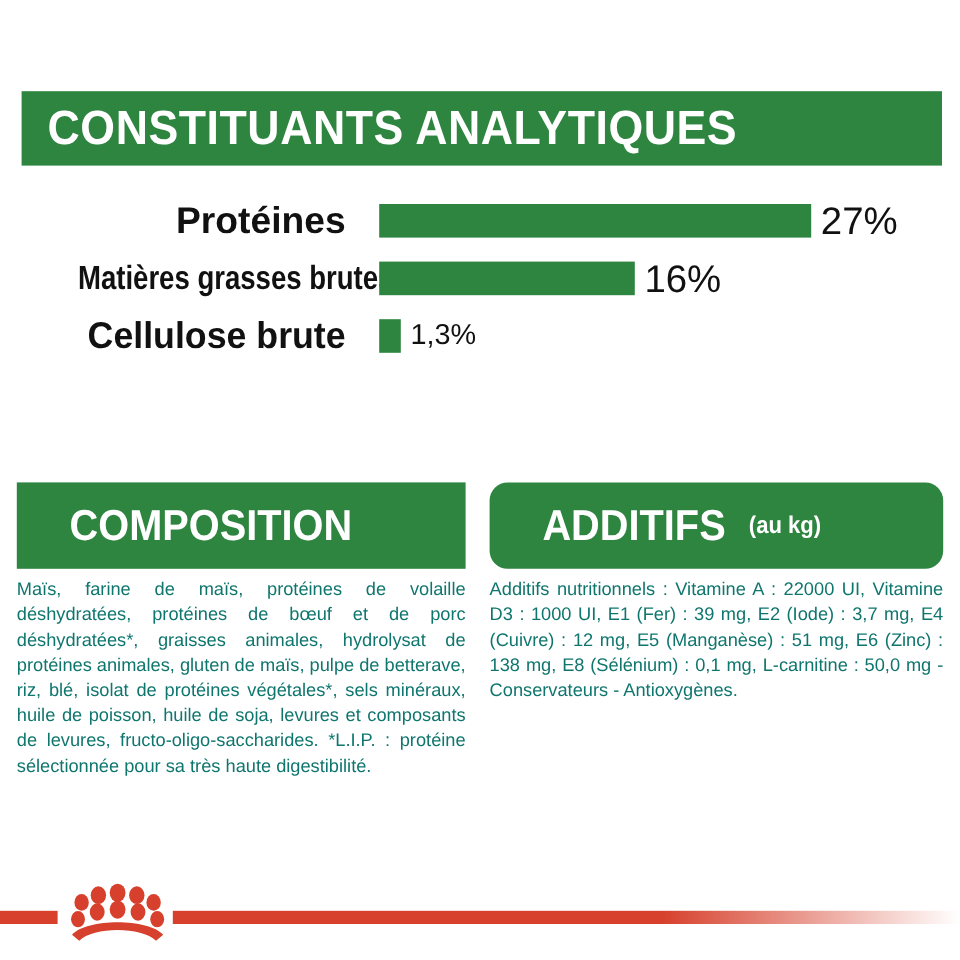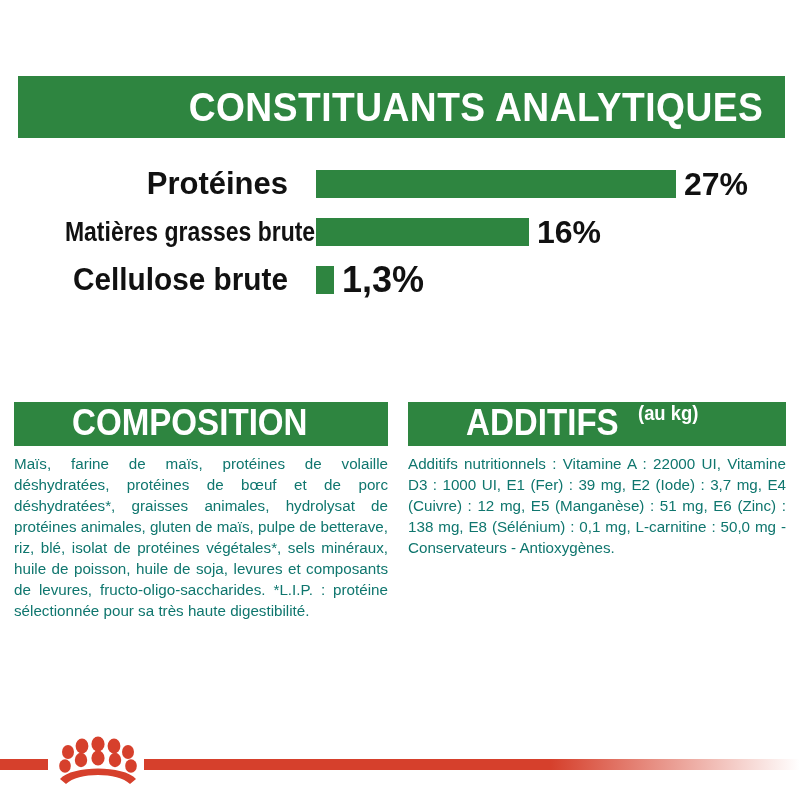--- a/index.html
+++ b/index.html
@@ -19,21 +19,21 @@
   
   .banner {
     position: absolute;
     left: 18px;
     top: 76px;
     width: 767px;
     height: 62px;
     background: #2e8540;
     display: flex;
     align-items: center;
-    justify-content: flex-end;
+    justify-content: flex-start;
   }
   .banner-title {
     color: #ffffff;
     font-family: "Liberation Sans Narrow", "Liberation Sans", sans-serif;
     font-weight: bold;
     font-size: 40px;
     letter-spacing: 0.5px;
     transform: scaleX(0.93);
     white-space: nowrap;
   }
@@ -73,50 +73,50 @@
     padding-left: 28px;
     box-sizing: border-box;
   }
   .bar {
     height: 28px;
     background: #2e8540;
     flex: 0 0 auto;
   }
   .bar-value {
     color: #111111;
-    font-weight: bold;
+    font-weight: normal;
     font-size: 32px;
     margin-left: 8px;
     white-space: nowrap;
     font-family: "Liberation Sans", sans-serif;
   }
-  .row-fibre .bar-value { font-size: 36px; }
+  .row-fibre .bar-value { font-size: 24px; }
 
   
   .panels {
     position: absolute;
     left: 0;
     top: 402px;
     width: 800px;
     display: flex;
   }
   .panel { box-sizing: border-box; }
   .panel-left  { width: 388px; padding-left: 14px; }
   .panel-right { width: 412px; padding-left: 20px; padding-right: 14px; }
 
   .panel-head {
     background: #2e8540;
-    height: 44px;
-    display: flex;
-    align-items: flex-start;
-    padding-left: 58px;
+    height: 72px;
+    display: flex;
+    align-items: center;
+    padding-left: 44px;
     box-sizing: border-box;
   }
   .panel-left .panel-head { width: 374px; }
-  .panel-right .panel-head { width: 378px; }
+  .panel-right .panel-head { width: 378px; border-radius: 15px; }
 
   .panel-title {
     color: #ffffff;
     font-family: "Liberation Sans Narrow", "Liberation Sans", sans-serif;
     font-weight: bold;
     font-size: 36px;
     transform: scaleX(0.92);
     transform-origin: left center;
     white-space: nowrap;
   }

